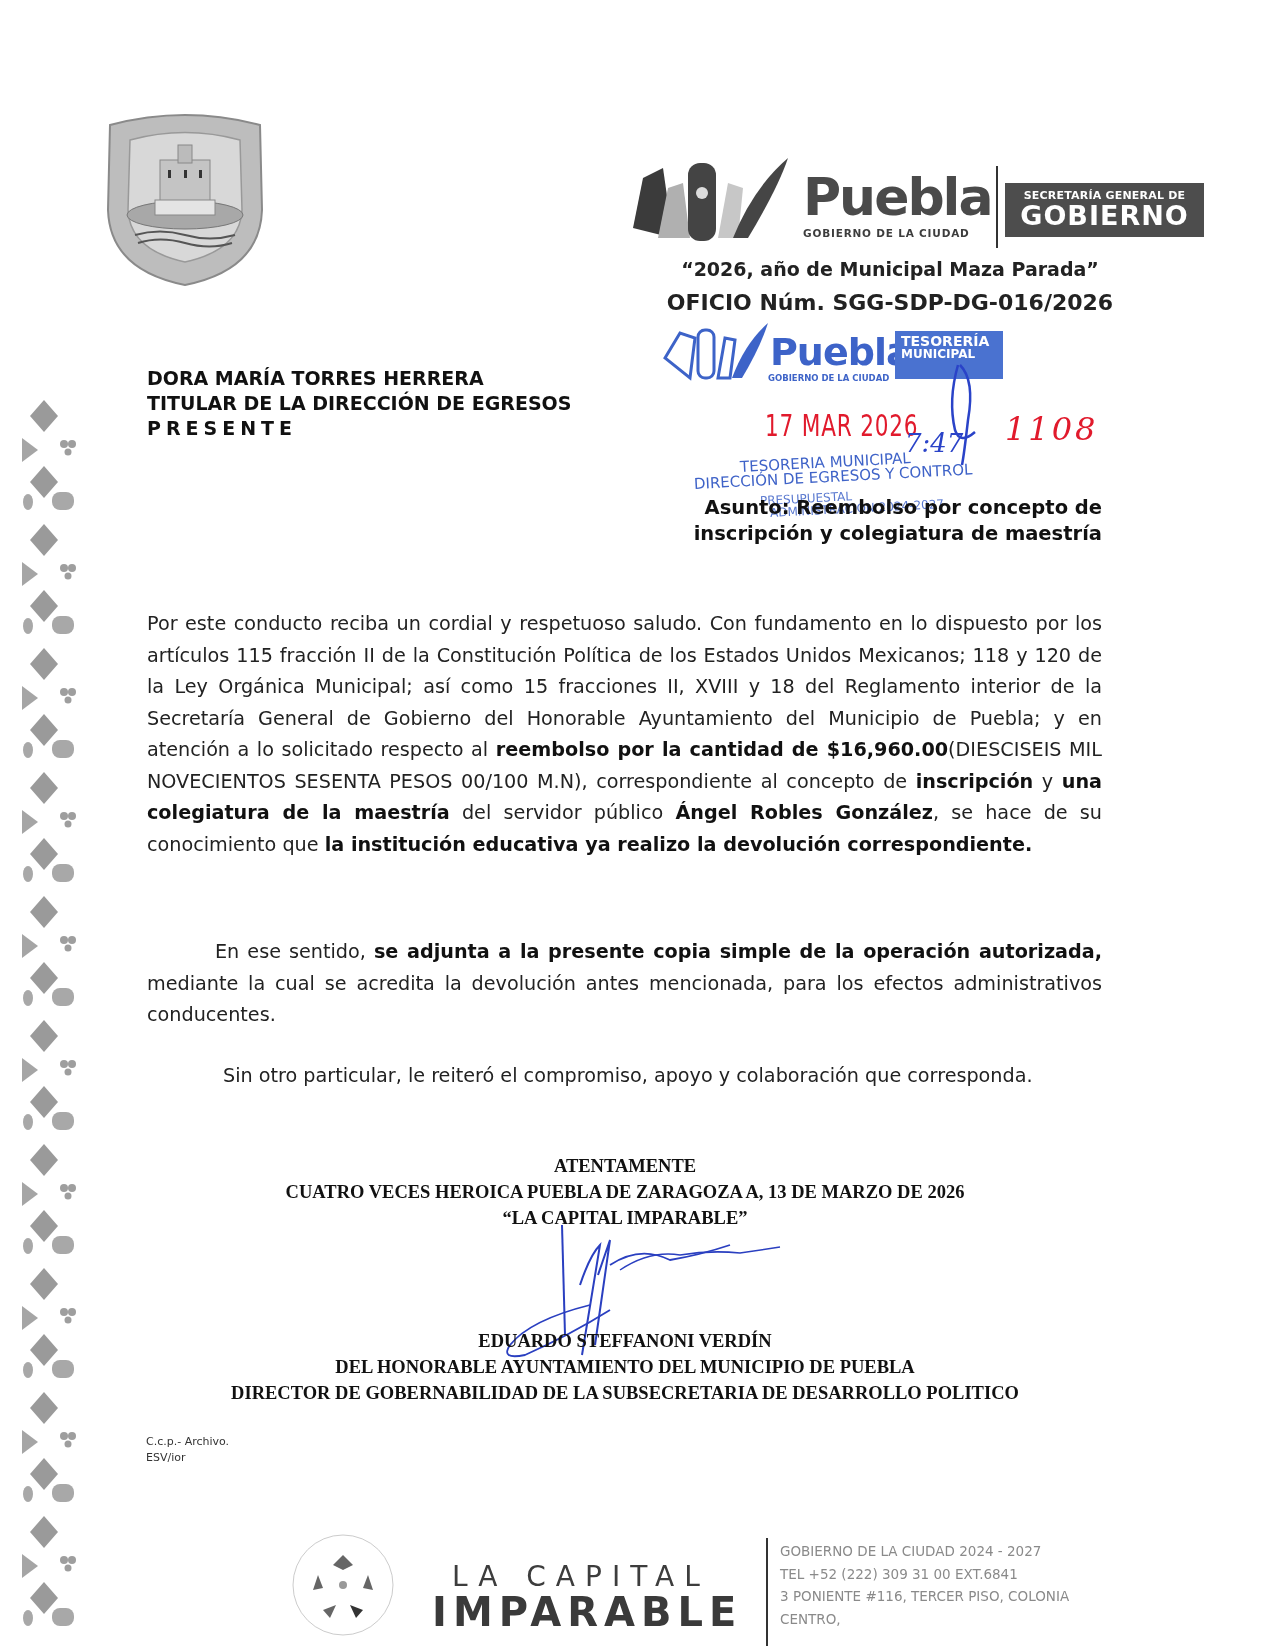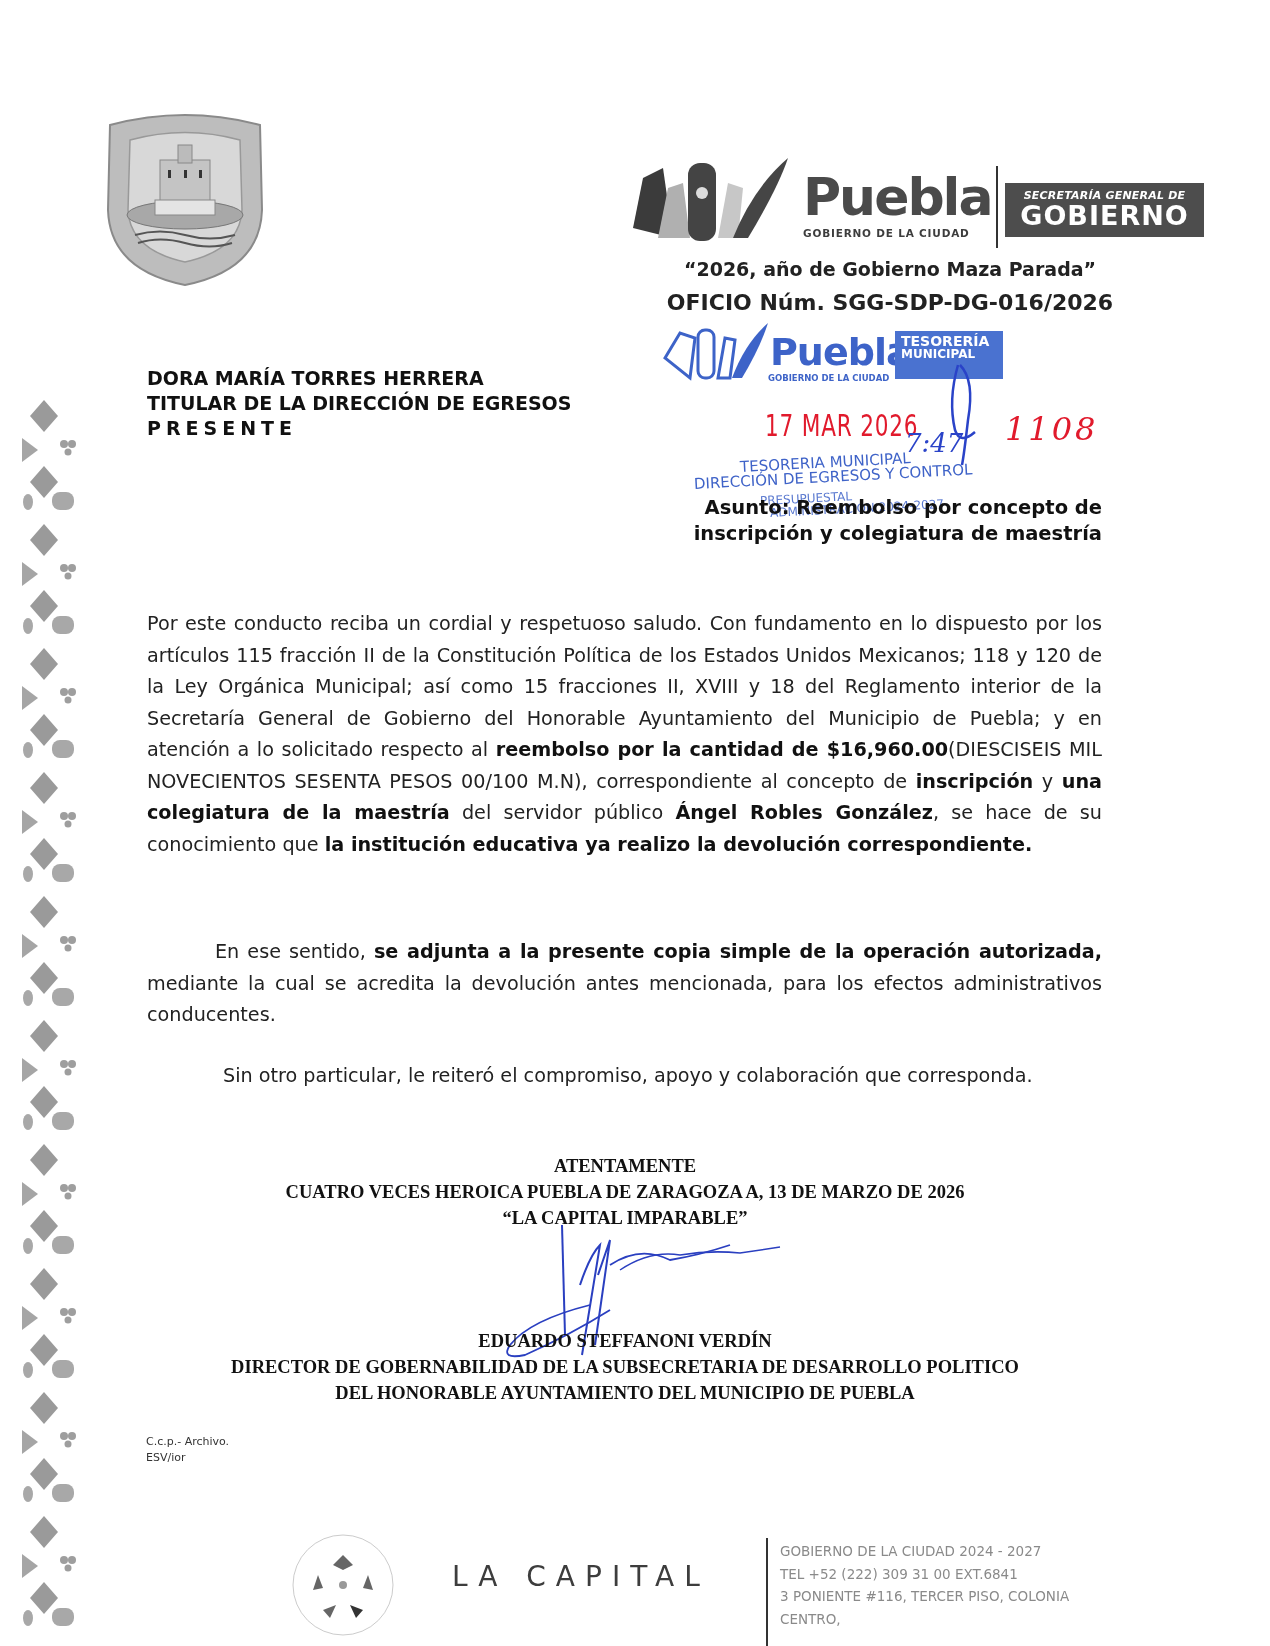--- a/index.html
+++ b/index.html
@@ -10,21 +10,21 @@
   
   .side-border { left: 22px; top: 400px; width: 60px; height: 1240px; }
 
   
   .seal { left: 100px; top: 100px; width: 170px; height: 190px; }
   .hdr-word { left: 803px; top: 167px; font-family: "DejaVu Sans", sans-serif; font-weight: bold;
               font-size: 52px; color: #4a4a4a; letter-spacing: -2px; }
   .hdr-sub { left: 803px; top: 227px; font-size: 10.5px; font-weight: bold; color: #3d3d3d; letter-spacing: 0.8px; }
   .hdr-sep { left: 996px; top: 166px; width: 2px; height: 82px; background: #333; }
   .hdr-box { left: 1005px; top: 183px; width: 199px; height: 54px; background: #4d4d4d; color: #fff; text-align: center; }
-  .hdr-box .l1 { font-size: 11px; font-weight: bold; margin-top: 6px; letter-spacing: 0.2px; font-style: italic; }
+  .hdr-box .l1 { font-size: 11px; font-weight: bold; margin-top: 6px; letter-spacing: 0.2px; }
   .hdr-box .l2 { font-size: 27px; font-weight: bold; line-height: 28px; letter-spacing: 1px; }
 
   .motto { left: 640px; top: 258px; width: 500px; text-align: center; font-size: 19px; font-weight: bold; color: #222; }
   .oficio { left: 640px; top: 290px; width: 500px; text-align: center; font-size: 22px; font-weight: bold; color: #222; }
   .stamp-word { left: 770px; top: 330px; font-size: 38px; font-weight: bold; color: #3d63c8; letter-spacing: -1px; }
   .stamp-sub { left: 768px; top: 373px; font-size: 8.5px; font-weight: bold; color: #3d63c8; }
   .stamp-box { left: 895px; top: 331px; width: 108px; height: 48px; background: #4a72d0; color: #fff; }
   .stamp-box .l1 { font-size: 14px; font-weight: bold; padding: 2px 0 0 6px; }
   .stamp-box .l2 { font-size: 12px; font-weight: bold; padding-left: 6px; margin-top: -2px; }
   .stamp-date { left: 765px; top: 408px; font-family: "DejaVu Sans Condensed","DejaVu Sans", sans-serif; font-size: 30px; color: #e11a2c; transform: scaleX(0.8); transform-origin: left; letter-spacing: 1px; }
@@ -113,21 +113,21 @@
   <path d="M90,90 L100,35 L115,40 L110,90 Z" fill="#c7c7c7"></path>
   <path d="M105,90 Q125,40 160,10 Q150,40 120,90 Z" fill="#454545"></path>
 </svg>
 <div class="abs hdr-word">Puebla</div>
 <div class="abs hdr-sub">GOBIERNO DE LA CIUDAD</div>
 <div class="abs hdr-sep"></div>
 <div class="abs hdr-box">
   <div class="l1">SECRETARÍA GENERAL DE</div>
   <div class="l2">GOBIERNO</div>
 </div>
-<div class="abs motto">“2026, año de Gobierno Maza Parada”</div>
+<div class="abs motto">“2026, año de Municipal Maza Parada”</div>
 <div class="abs oficio">OFICIO Núm. SGG-SDP-DG-016/2026</div>
 
 <svg class="abs" style="left:660px;top:318px;width:110px;height:65px;" viewBox="0 0 110 65">
   <path d="M5,40 L20,15 L35,20 L30,60 Z" fill="none" stroke="#3d63c8" stroke-width="3"></path>
   <rect x="38" y="12" width="16" height="48" rx="7" fill="none" stroke="#3d63c8" stroke-width="3"></rect>
   <path d="M58,60 L65,20 L75,22 L70,60 Z" fill="none" stroke="#3d63c8" stroke-width="3"></path>
   <path d="M72,60 Q85,25 108,5 Q100,30 82,60 Z" fill="#3d63c8"></path>
 </svg>
 <div class="abs stamp-word">Puebla</div>
 <div class="abs stamp-sub">GOBIERNO DE LA CIUDAD</div>
@@ -174,42 +174,43 @@
   <path d="M92,0 L95,110" fill="none" stroke="#2a3fc0" stroke-width="2"></path>
   <path d="M110,60 Q120,30 130,20 L112,130" fill="none" stroke="#2a3fc0" stroke-width="2"></path>
   <path d="M128,50 L140,15 L125,120" fill="none" stroke="#2a3fc0" stroke-width="2"></path>
   <path d="M140,40 Q170,20 200,35 Q230,30 260,20" fill="none" stroke="#2a3fc0" stroke-width="1.8"></path>
   <path d="M150,45 Q180,25 210,30 Q240,25 270,28 Q290,25 310,22" fill="none" stroke="#2a3fc0" stroke-width="1.5"></path>
   <path d="M120,80 Q60,95 40,120 Q30,135 55,130 Q100,110 140,85" fill="none" stroke="#2a3fc0" stroke-width="1.8"></path>
 </svg>
 
 <div class="abs closing sig-name">
   <div>EDUARDO STEFFANONI VERDÍN</div>
+  <div>DEL HONORABLE AYUNTAMIENTO DEL MUNICIPIO DE PUEBLA</div>
   <div>DIRECTOR DE GOBERNABILIDAD DE LA SUBSECRETARIA DE DESARROLLO POLITICO</div>
-  <div>DEL HONORABLE AYUNTAMIENTO DEL MUNICIPIO DE PUEBLA</div>
 </div>
 
 <div class="abs ccp">
   <div>C.c.p.- Archivo.</div>
   <div>ESV/ior</div>
 </div>
 
 <svg class="abs footer-seal" viewBox="0 0 110 110">
   <circle cx="55" cy="55" r="50" fill="none" stroke="#ccc" stroke-width="1"></circle>
   <g fill="#666">
     <path d="M55,25 L45,35 L55,40 L65,35 Z"></path>
     <path d="M80,45 L75,58 L85,60 Z"></path>
     <path d="M75,80 L62,75 L68,88 Z" fill="#333"></path>
     <path d="M35,80 L48,75 L42,88 Z"></path>
     <path d="M30,45 L35,58 L25,60 Z"></path>
   </g>
   <circle cx="55" cy="55" r="4" fill="#999"></circle>
 </svg>
 <div class="abs footer-capital">
   <div class="l1">LA CAPITAL</div>
+  <div class="l2">IMPARABLE</div>
 </div>
 <div class="abs footer-sep"></div>
 <div class="abs footer-info">
   <div>GOBIERNO DE LA CIUDAD 2024 - 2027</div>
   <div>TEL +52 (222) 309 31 00 EXT.6841</div>
   <div>3 PONIENTE #116, TERCER PISO, COLONIA</div>
   <div>CENTRO,</div>
 </div>
 
 </body></html>

